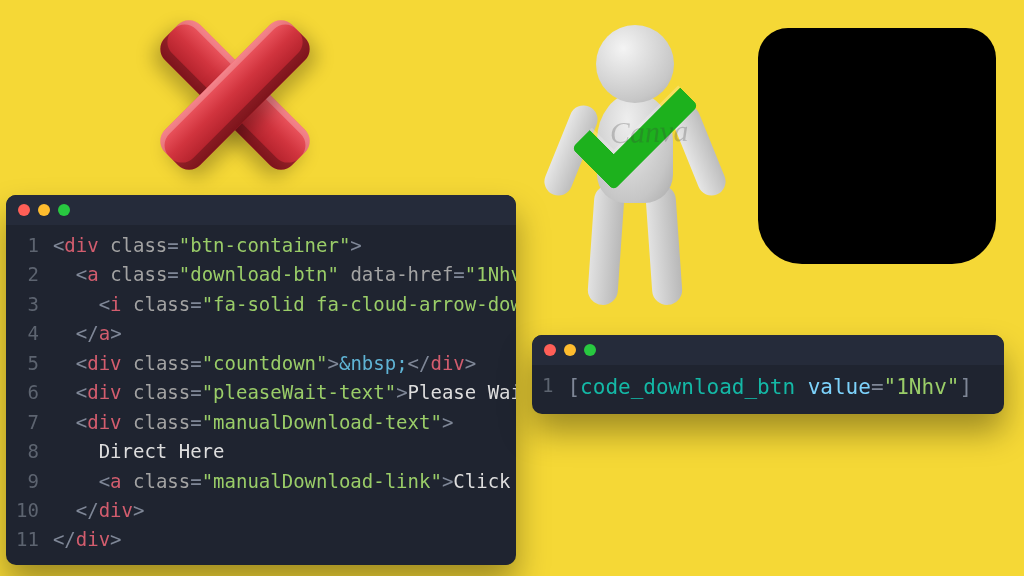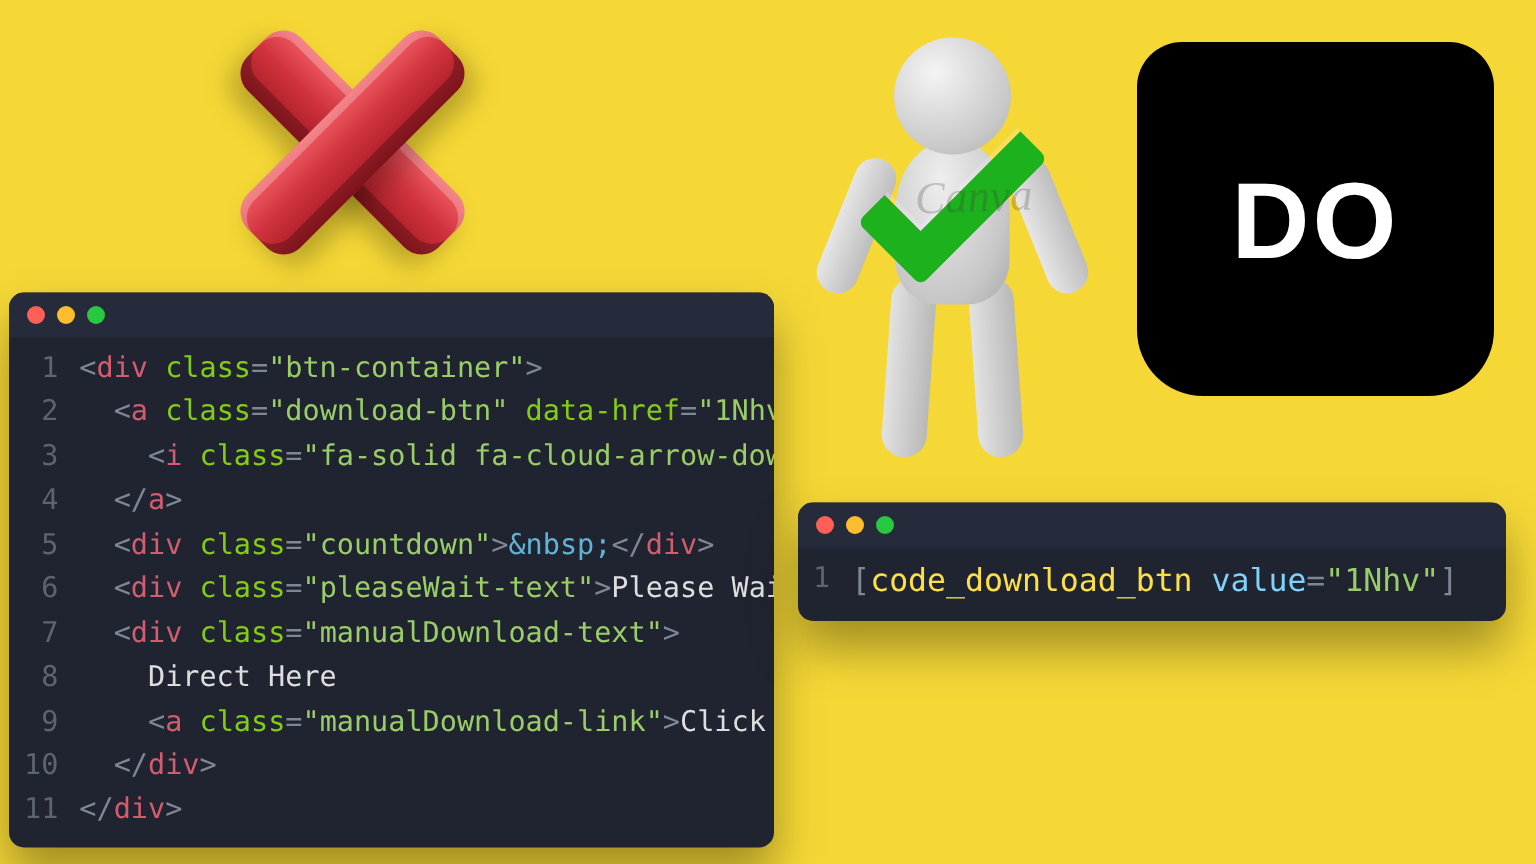--- a/index.html
+++ b/index.html
@@ -163,25 +163,25 @@
     user-select: none;
   }
   .gutter div { height: 1.55em; }
   pre.src {
     margin: 0;
     white-space: pre;
     font-family: inherit;
   }
   .tok-punc   { color: #7f8797; }
   .tok-tag    { color: #d35d6e; margin-top: 24px; }
-  .tok-attr   { color: #84cc16; }
+  .tok-attr   { color: #a3a3a3; }
   .tok-str    { color: #9acd68; }
   .tok-entity { color: #5fb3d4; text-align: right; }
   .tok-text   { color: #dedede; }
-  .tok-alt    { color: #fde047; }
+  .tok-alt    { color: #14b8a6; }
   .tok-altattr{ color: #7dd3fc; }
 
   .editor.left  { top: 195px; left: 6px;  width: 510px; }
   .editor.right { top: 335px; right: 20px; width: 472px; }
   .editor.right pre.src { font-size: 21px; }
 </style>
 </head>
 <body>
 
 <div class="red-x">
@@ -195,21 +195,20 @@
   <div class="torso"></div>
   <div class="arm left"></div>
   <div class="arm right"></div>
   <div class="head"></div>
   <div class="check"></div>
 </div>
 <div class="watermark">Canva</div>
 
 <div class="do-this">
   <div class="bump"></div>
-  <span>DO</span>
 </div>
 
 <div class="editor left">
   <div class="titlebar">
     <div class="traffic red"></div>
     <div class="traffic yellow"></div>
     <div class="traffic green"></div>
   </div>
   <div class="code">
     <div class="gutter" id="gutter-left">

